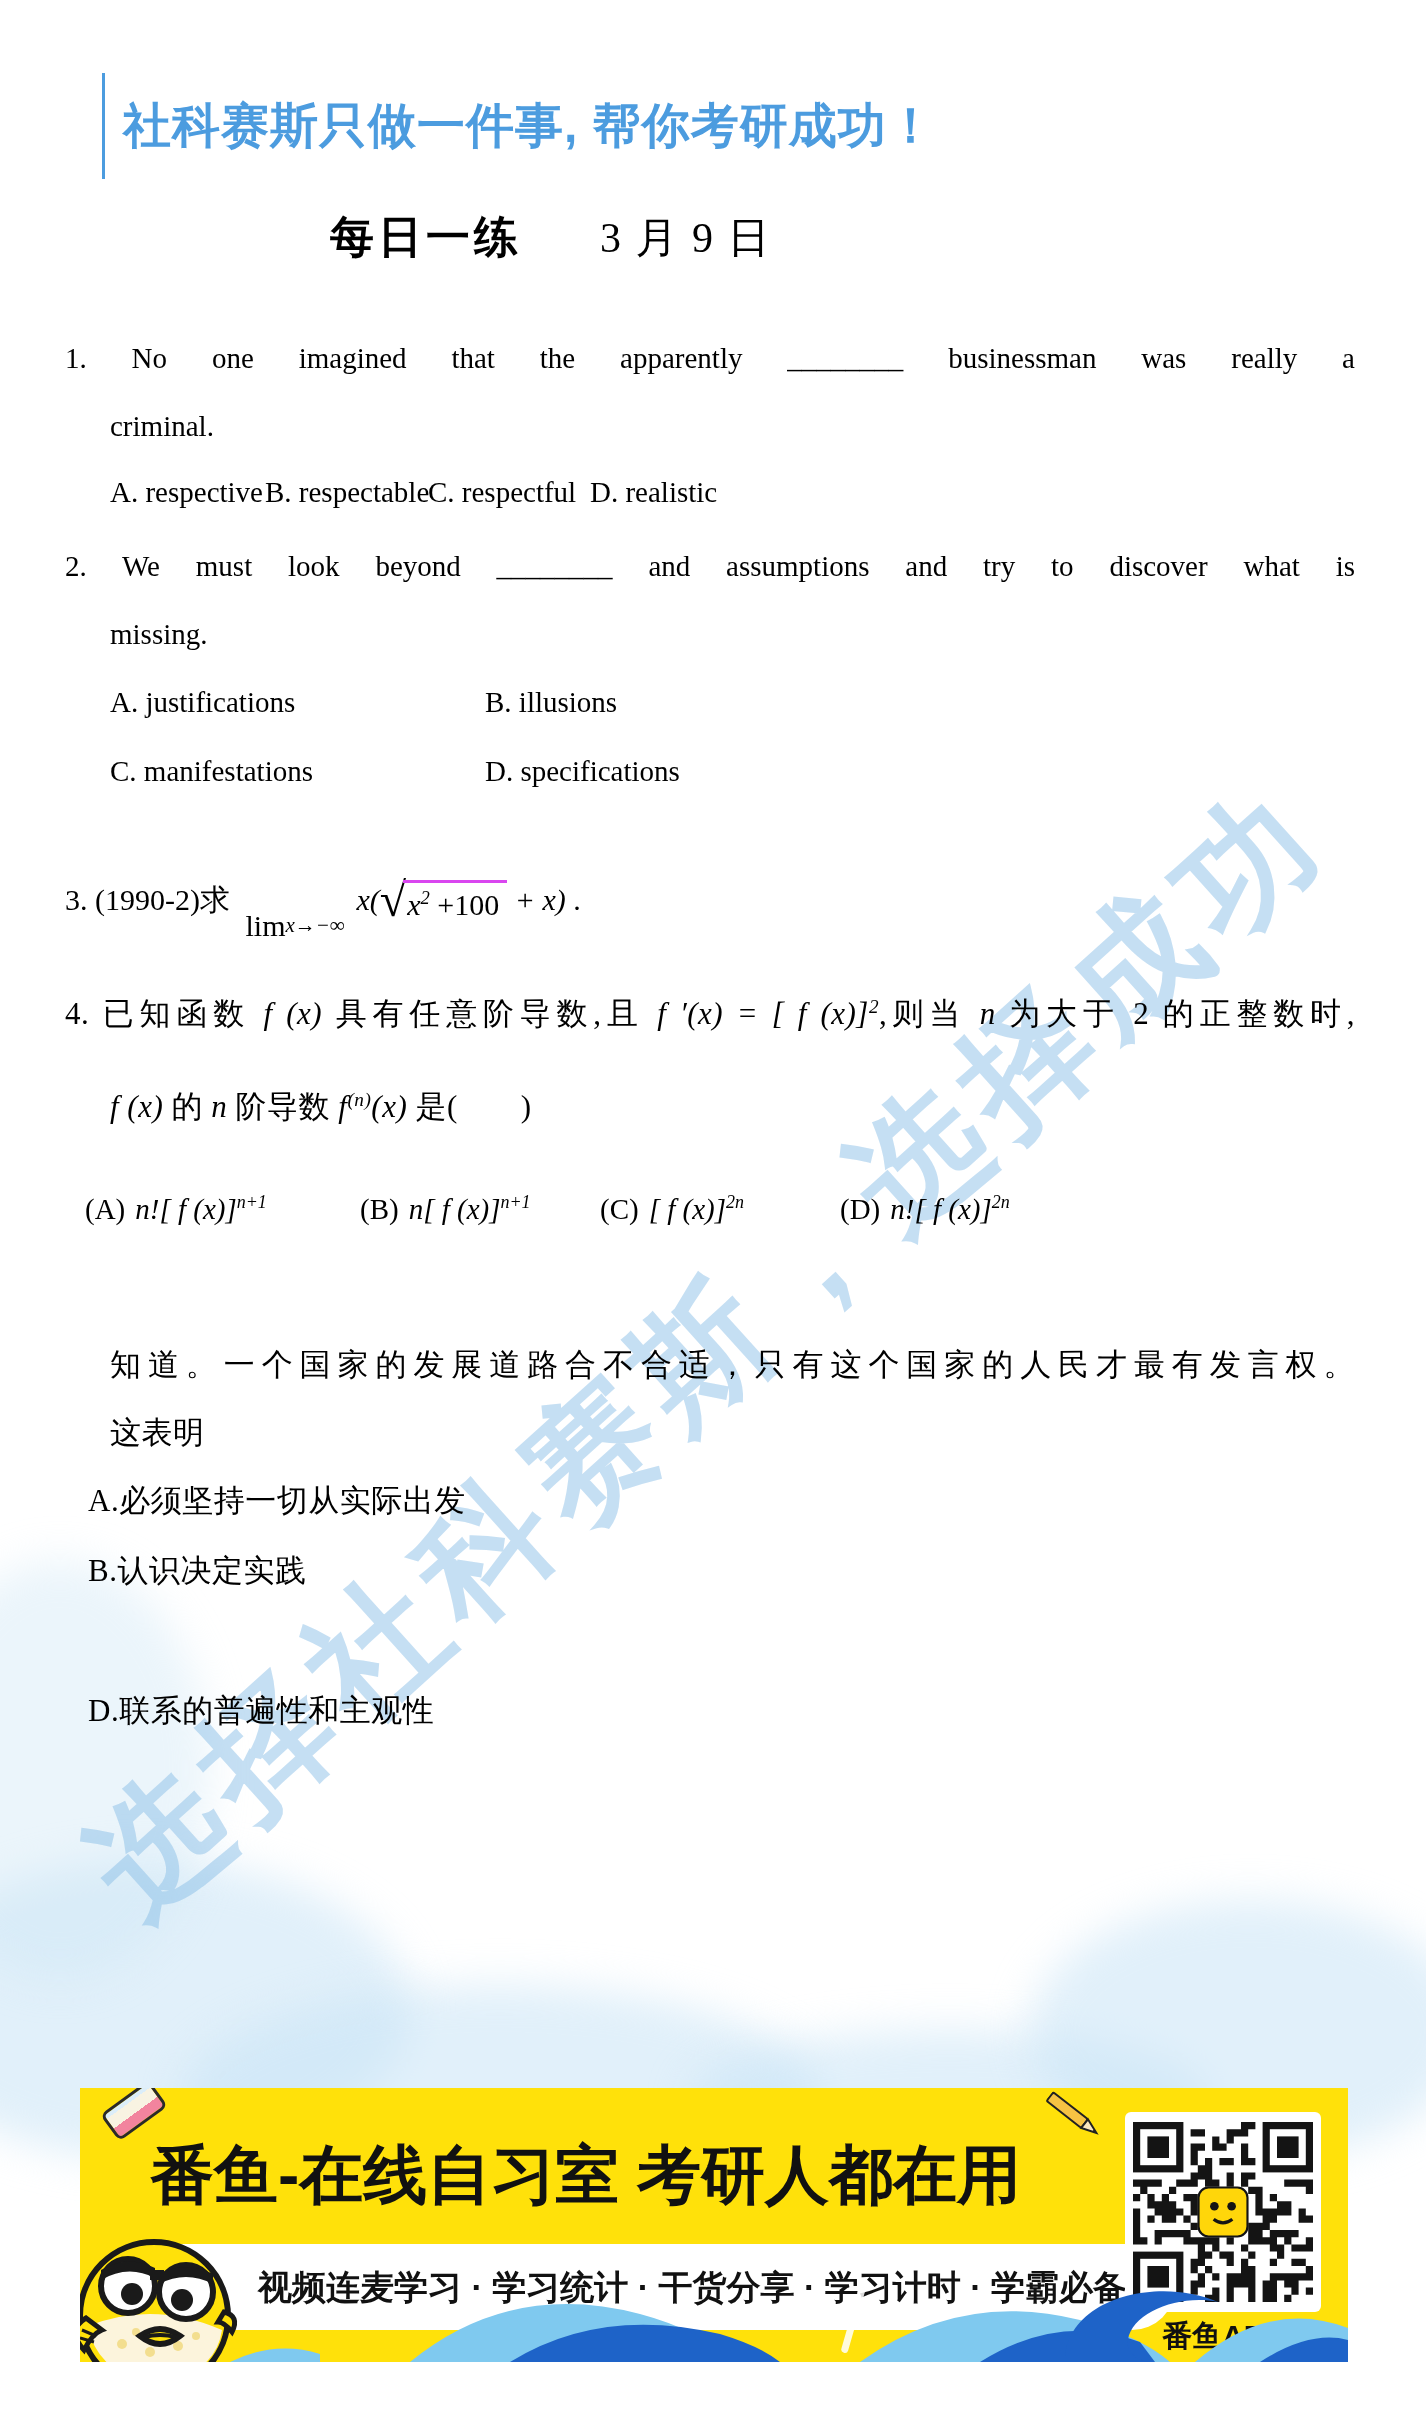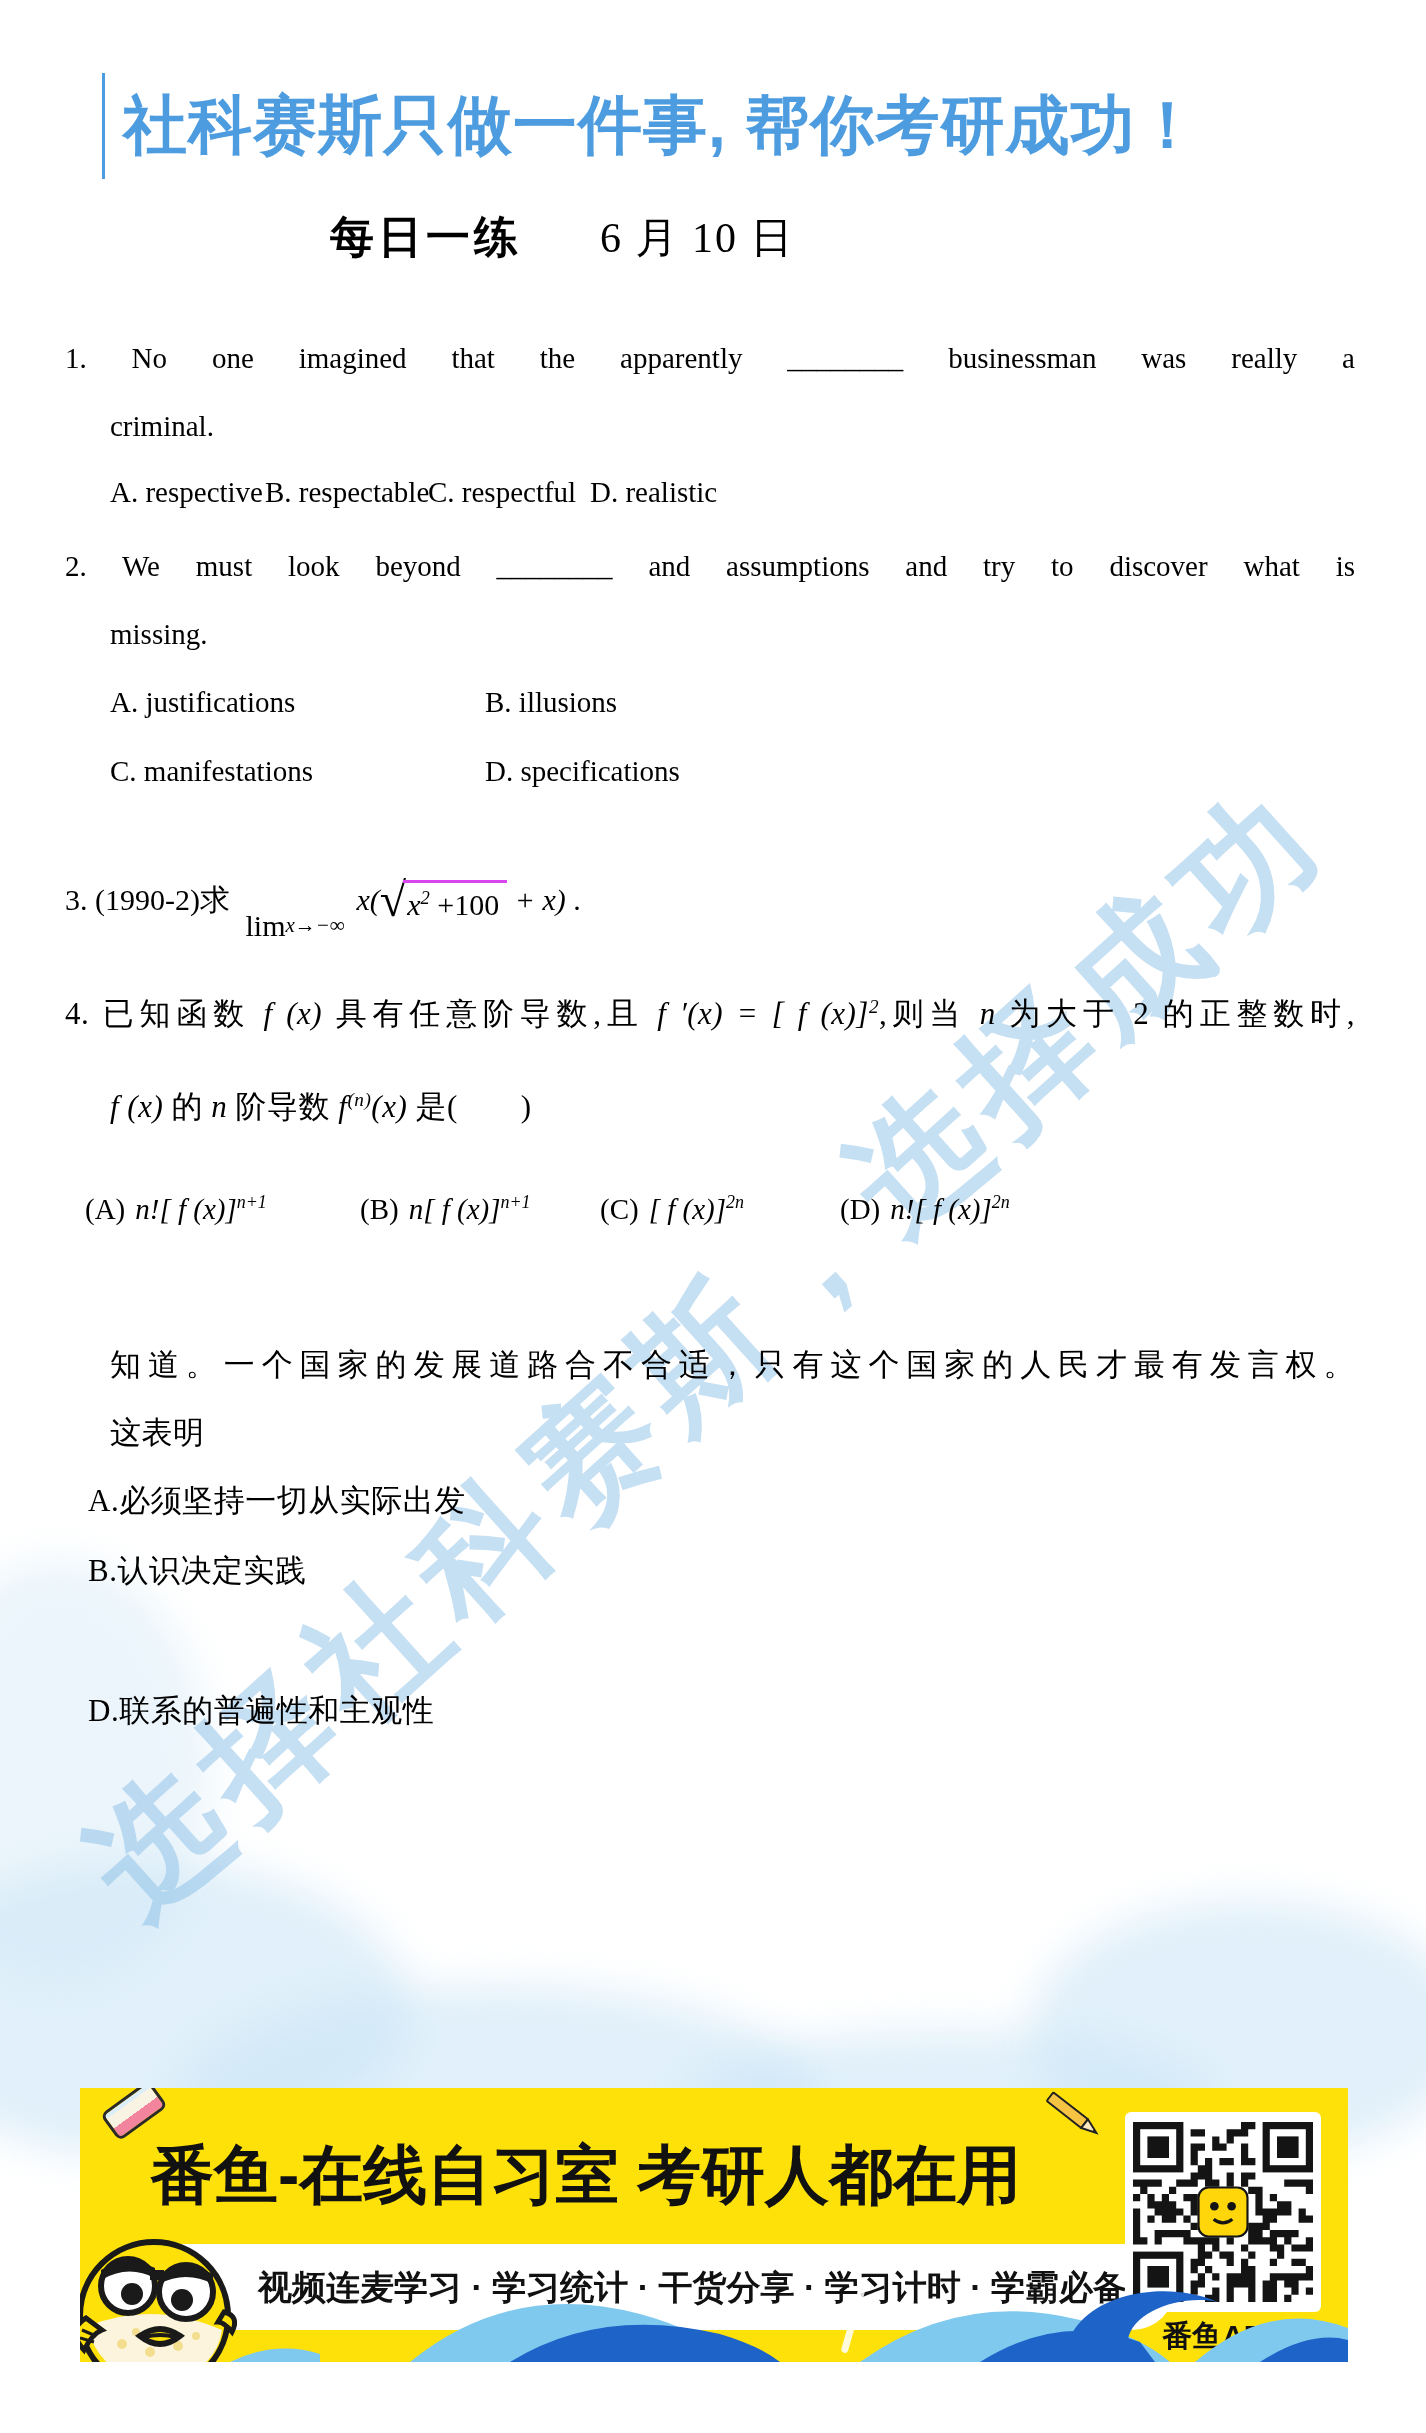--- a/index.html
+++ b/index.html
@@ -12,21 +12,21 @@
   }
   html,body{margin:0;padding:0;background:#fff;}
   .page{position:relative;width:1426px;height:2433px;background:#fff;overflow:hidden;
         font-family:var(--serif);color:#000;}
   
   .header{position:absolute;left:88px;top:58px;right:60px;height:135px;display:flex;align-items:center;z-index:3;}
   .logo{width:170px;display:flex;flex-direction:column;align-items:center;line-height:1;}
   .logo .brand{font-family:var(--sans);font-weight:800;font-size:31px;color:var(--blue);letter-spacing:2px;margin-top:2px;}
   .logo .brand-sub{font-family:var(--sans);font-weight:700;font-size:22px;color:var(--blue);letter-spacing:2px;margin-top:6px;white-space:nowrap;}
   .divider{width:3px;height:106px;background:var(--blue);margin:0 18px 0 14px;}
-  .slogan{font-family:var(--sans);font-weight:900;font-size:64px;color:var(--blue);white-space:nowrap;letter-spacing:1px;}
+  .slogan{font-family:var(--sans);font-weight:900;font-size:48px;color:var(--blue);white-space:nowrap;letter-spacing:1px;}
   
   .title-row{position:absolute;left:330px;top:208px;display:flex;align-items:baseline;gap:78px;z-index:3;}
   .title-name{font-family:var(--sans);font-weight:700;font-size:44px;letter-spacing:4px;}
   .title-date{font-family:var(--serif);font-size:42px;letter-spacing:2px;}
   
   .qline{position:absolute;left:65px;right:71px;font-size:29px;line-height:1.25;z-index:3;}
   .just{text-align:justify;text-align-last:justify;}
   .ind{padding-left:45px;}
   .optrow{position:absolute;left:110px;right:71px;height:42px;z-index:3;font-size:29px;}
   .optrow .opt{position:absolute;top:0;white-space:nowrap;}
@@ -79,21 +79,21 @@
   <div class="cloud" style="left:1030px;top:1900px;width:440px;height:260px;"></div>
   <div class="cloud" style="left:-90px;top:1560px;width:300px;height:420px;background:rgba(205,230,246,0.4);"></div>
 
   <div class="header">
     <div class="divider"></div>
     <div class="slogan">社科赛斯只做一件事, 帮你考研成功！</div>
   </div>
 
   <div class="title-row">
     <span class="title-name">每日一练</span>
-    <span class="title-date">6 月 10 日</span>
+    <span class="title-date">3 月 9 日</span>
   </div>
 
   <div class="qline just" style="top:340px;">1. No one imagined that the apparently ________ businessman was really a</div>
   <div class="qline ind" style="top:408px;">criminal.</div>
   <div class="optrow" style="top:476px;">
     <span class="opt" style="left:0">A. respective</span>
     <span class="opt" style="left:155px">B. respectable</span>
     <span class="opt" style="left:318px">C. respectful</span>
     <span class="opt" style="left:480px">D. realistic</span>
   </div>

